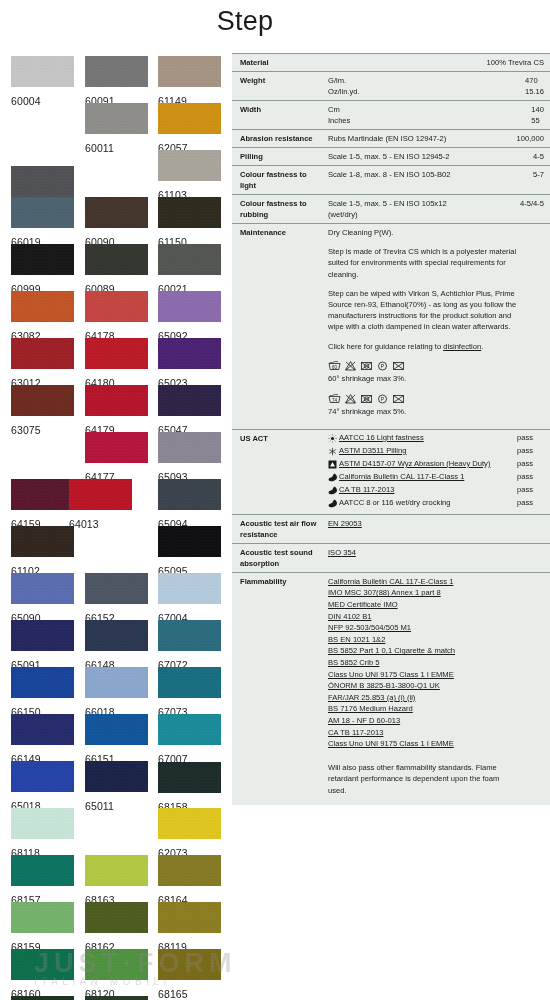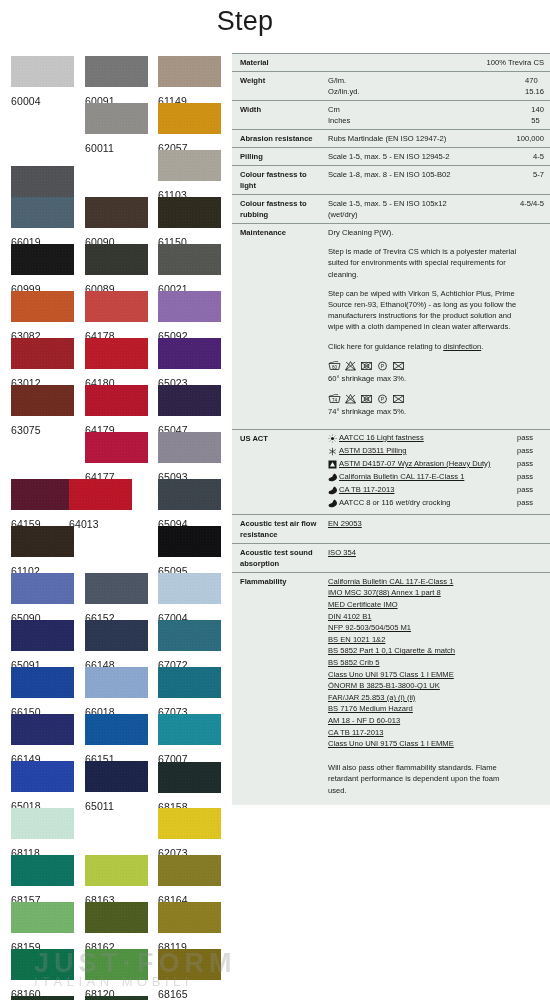--- a/index.html
+++ b/index.html
@@ -37,21 +37,21 @@
   #watermark {
     position:absolute; left:34px; top:950px; width:250px;
     pointer-events:none; z-index:5;
   }
   #watermark .wm-main {
     font-size:27px; font-weight:700; letter-spacing:5px;
     color:rgba(140,140,140,.30); line-height:26px;
     mix-blend-mode:luminosity;
   }
   #watermark .wm-sub {
-    font-size:13px; letter-spacing:4.5px;
+    font-size:10px; letter-spacing:4.5px;
     color:rgba(140,140,140,.30); line-height:11px;
   }
   
   #spec-table {
     position:absolute; left:232px; top:53px; width:318px;
     background:#e9edea;
     font-size:7.6px;
     color:#1a1a1a;
   }
   .spec-row { display:flex; border-top:1px solid #8d9a93; padding:3px 6px 3px 8px; }

